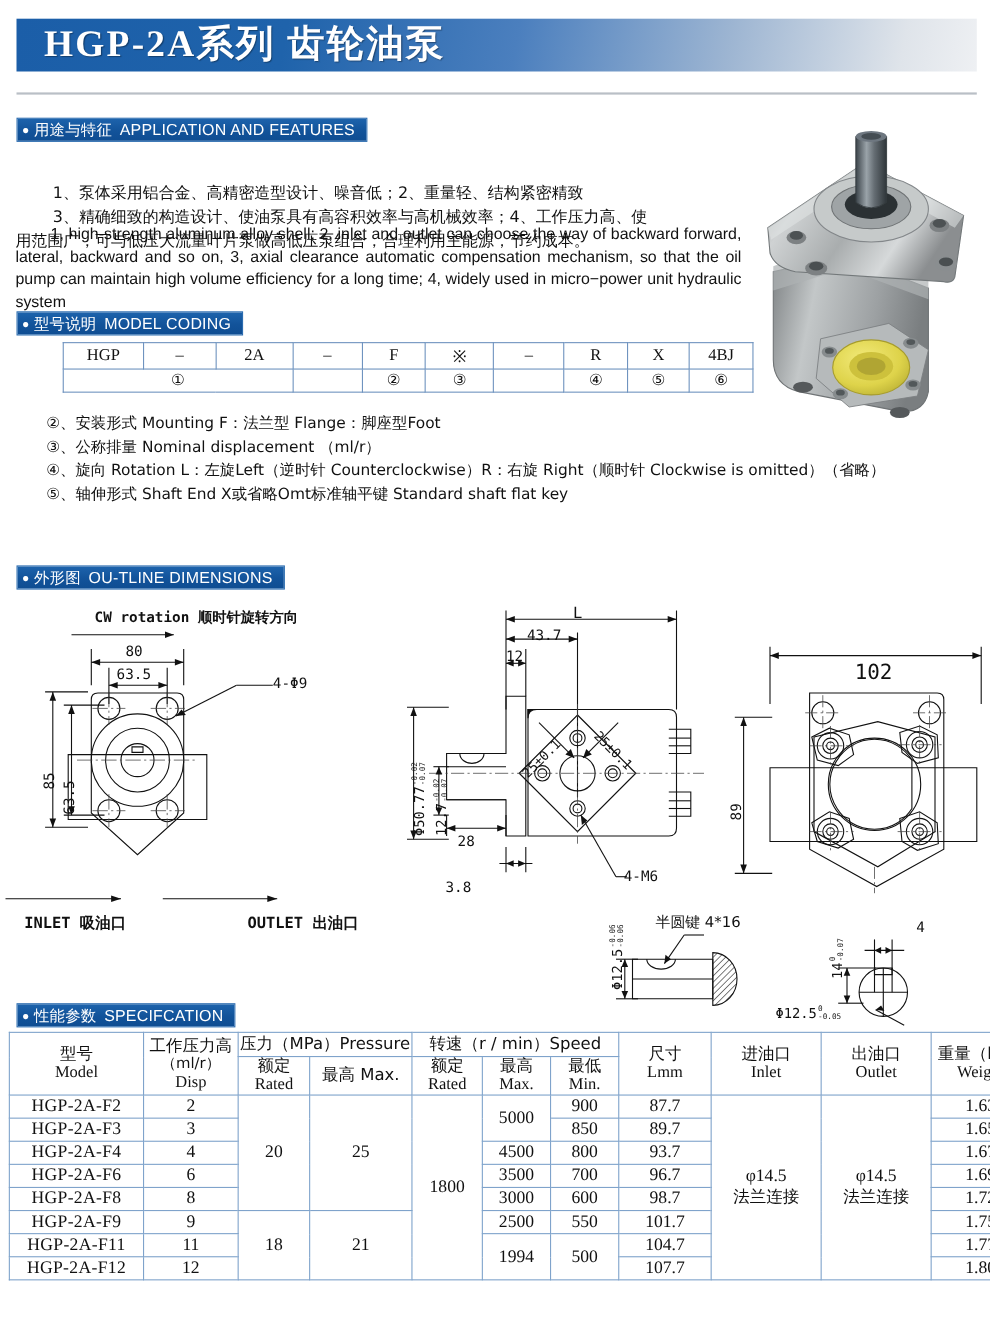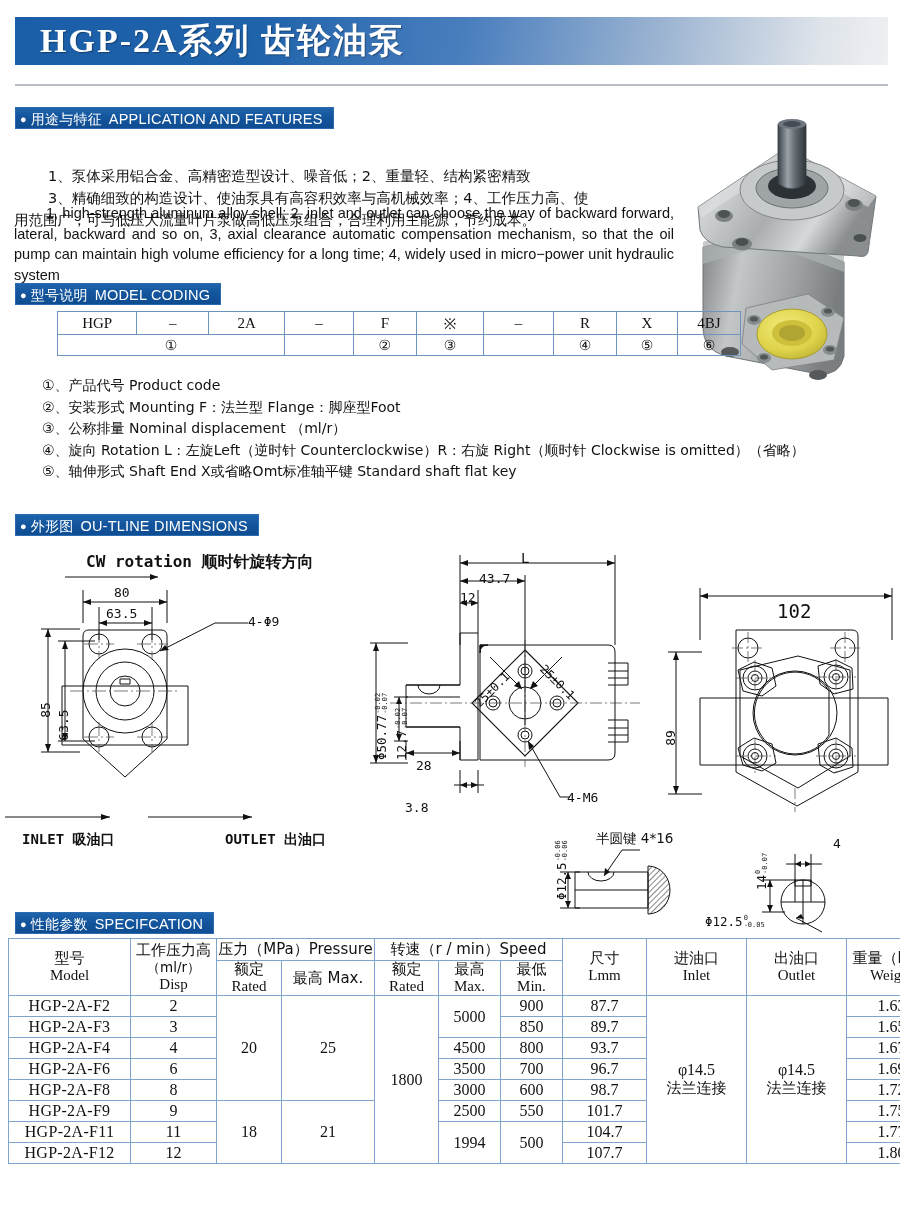--- a/index.html
+++ b/index.html
@@ -44,21 +44,21 @@
   .para{
     position:absolute;
     font-family:"Liberation Serif", serif;
     color:#111;
     text-align:justify;
   }
   .cn-line{ font-family:"DejaVu Sans", sans-serif; font-size:14.5px; line-height:22px;margin-top:32px; }
   .en-line{ font-family:Liberation Sans, sans-serif; font-size:14.5px; line-height:20.5px; }
   
   #coding-table{
-    position:absolute; left:57px; top:311px; width:684px;
+    position:absolute; left:57px; top:311px; width:628px;
     border-collapse:collapse;
     font-family:"Liberation Serif", serif;
   }
   #coding-table td{
     border:1px solid #6f93bf;
     text-align:center; font-size:15px; height:21px; padding:1px 0;
     color:#111;
   }
   #coding-table td.mark{ font-size:14px; }
   
@@ -208,21 +208,20 @@
     <td class="mark">③</td>
     <td class="mark"></td>
     <td class="mark">④</td>
     <td class="mark">⑤</td>
     <td class="mark">⑥</td>
   </tr>
 </tbody>
   </table>
 
 <div id="coding-legend">
-  <div class="legend-row">①、产品代号 Product code</div>
   <div class="legend-row">②、安装形式 Mounting F：法兰型 Flange：脚座型Foot</div>
   <div class="legend-row">③、公称排量 Nominal displacement （ml/r）</div>
   <div class="legend-row">④、旋向 Rotation L：左旋Left（逆时针 Counterclockwise）R：右旋 Right（顺时针 Clockwise is omitted）（省略）</div>
   <div class="legend-row">⑤、轴伸形式 Shaft End X或省略Omt标准轴平键 Standard shaft flat key</div>
 </div>
 
 <div class="sec-badge" id="badge-outline" style="left:15px; top:514px;">
   <span class="dot">●</span><span class="cn">外形图</span><span class="en">OU-TLINE DIMENSIONS</span>
 </div>
 
@@ -287,21 +286,21 @@
       <line x1="215" y1="78" x2="248" y2="78"></line>
       <path d="M160 106 l9 -1 l-4 -5 z" fill="#111" stroke="none"></path>
 
       <line x1="5" y1="272" x2="110" y2="272"></line>
       <path d="M110 272 l-9 -3 l0 6 z" fill="#111" stroke="none"></path>
       <line x1="148" y1="272" x2="252" y2="272"></line>
       <path d="M252 272 l-9 -3 l0 6 z" fill="#111" stroke="none"></path>
     </g>
   </svg>
 </div>
-<div class="dimtext cn" style="left:86px; top:552px; font-size:16px; font-weight:bold; font-family:'DejaVu Sans Mono', monospace;">CW rotation  顺时针旋转方向</div>
+<div class="dimtext cn" style="left:86px; top:552px; font-size:13px; font-weight:bold; font-family:'DejaVu Sans Mono', monospace;">CW rotation  顺时针旋转方向</div>
 <div class="dimtext" style="left:114px; top:585px; font-size:13px;">80</div>
 <div class="dimtext" style="left:106px; top:606px; font-size:13px;">63.5</div>
 <div class="dimtext vtext" style="left:38px; top:710px; font-size:13px; transform:rotate(-90deg) translate(-50%,0);">85</div>
 <div class="dimtext vtext" style="left:56px; top:725px; font-size:13px; transform:rotate(-90deg) translate(-50%,0);">63.5</div>
 <div class="dimtext" style="left:248px; top:614px; font-size:13px;">4-Φ9</div>
 <div class="dimtext" style="left:22px; top:831px; font-size:14px; font-weight:bold; font-family:'DejaVu Sans Mono', monospace;">INLET 吸油口</div>
 <div class="dimtext" style="left:225px; top:831px; font-size:14px; font-weight:bold; font-family:'DejaVu Sans Mono', monospace;">OUTLET 出油口</div>
 
 <div style="position:absolute; left:350px; top:545px; width:300px; height:290px;">
   <svg width="300" height="290" viewBox="0 0 300 290" style="overflow:visible">

